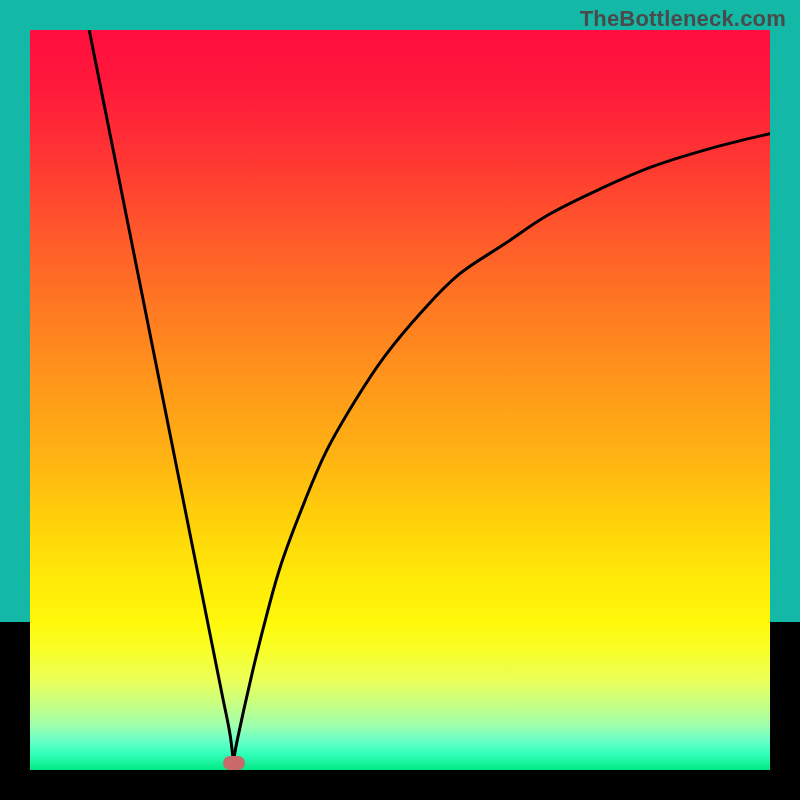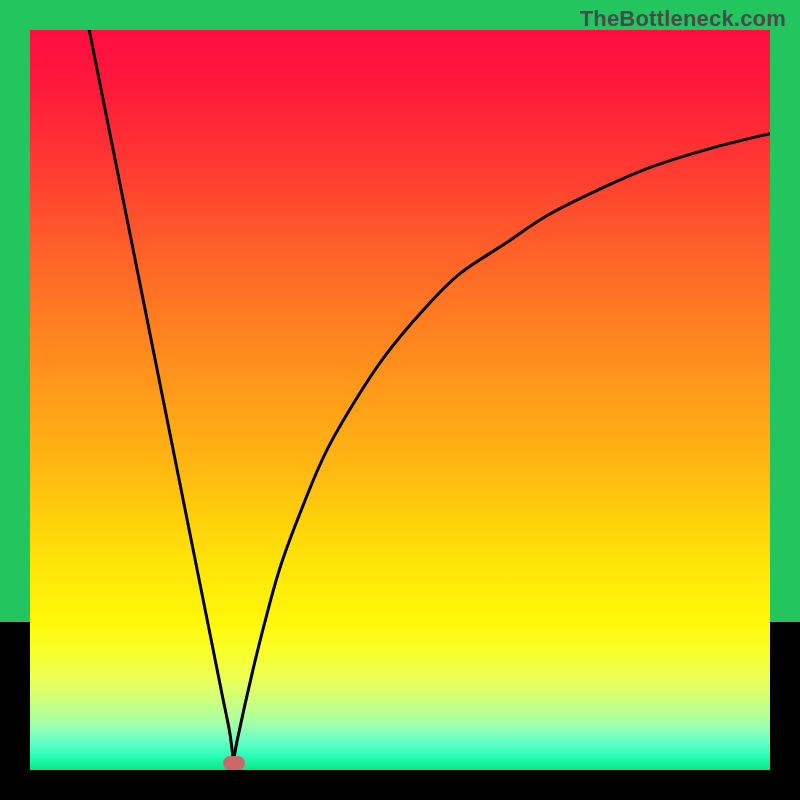--- a/index.html
+++ b/index.html
@@ -8,21 +8,21 @@
     width: 800px;
     height: 800px;
     overflow: hidden;
     background: #000;
     font-family: Arial, Helvetica, sans-serif;
   }
   .frame {
     position: relative;
     width: 800px;
     height: 622px;
-    background: #22c55e;
+    background: #14b8a6;
   }
   .plot-area {
     position: absolute;
     left: 30px;
     top: 30px;
     width: 740px;
     height: 740px;
     overflow: hidden;
   }
   .gradient-bg {

